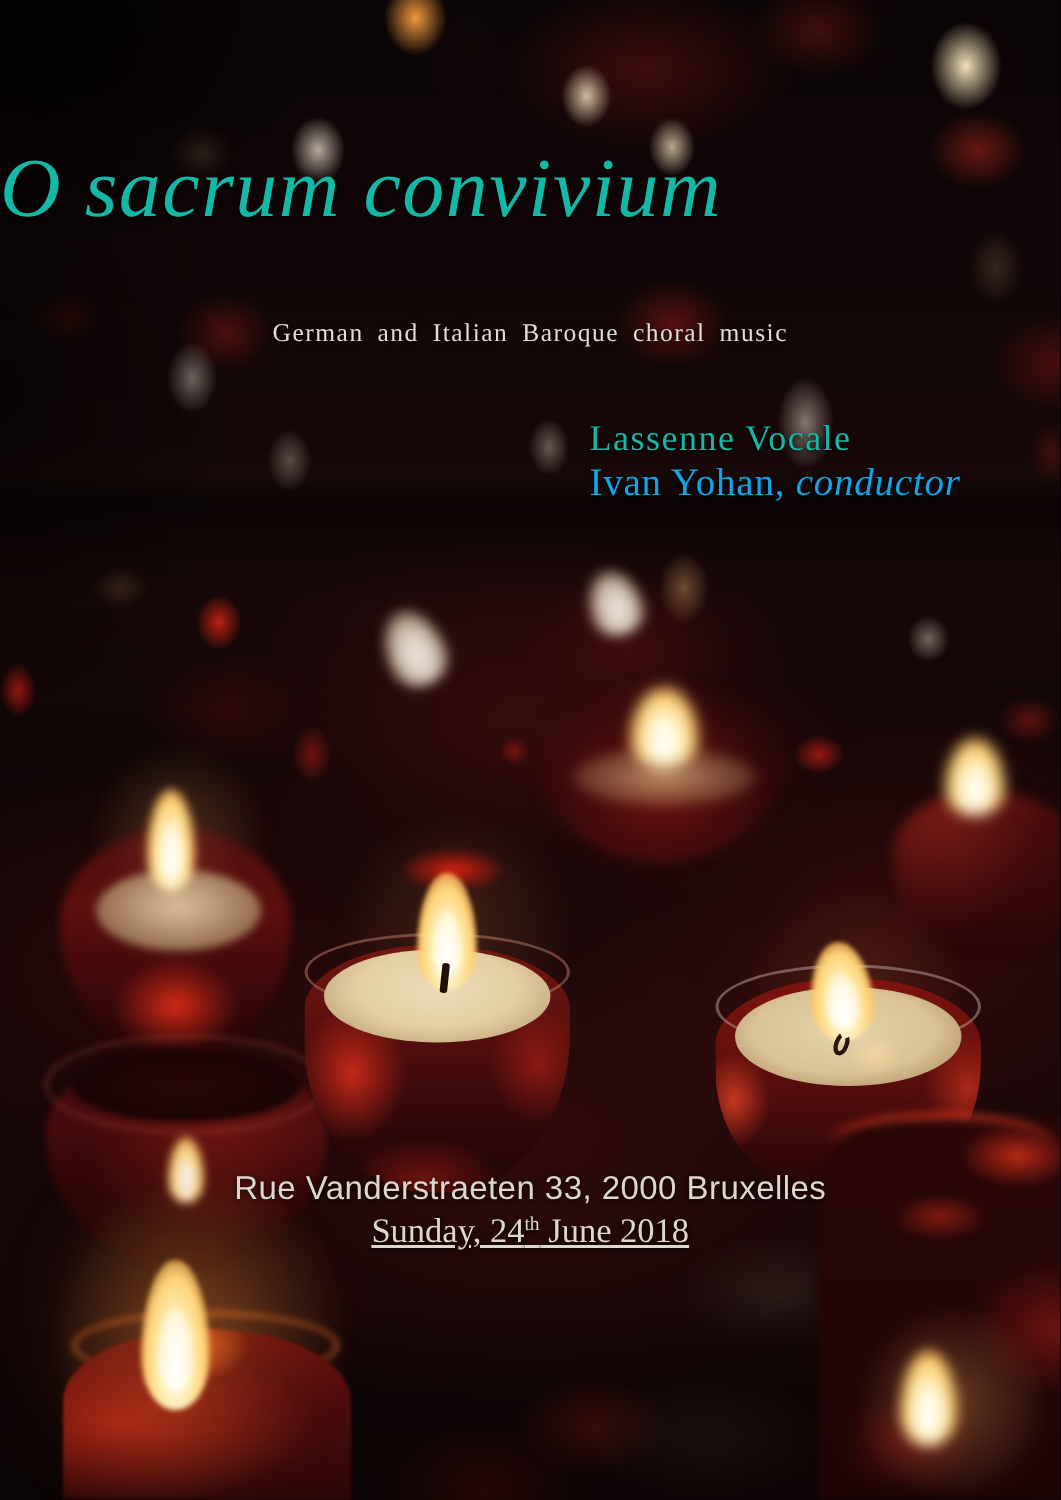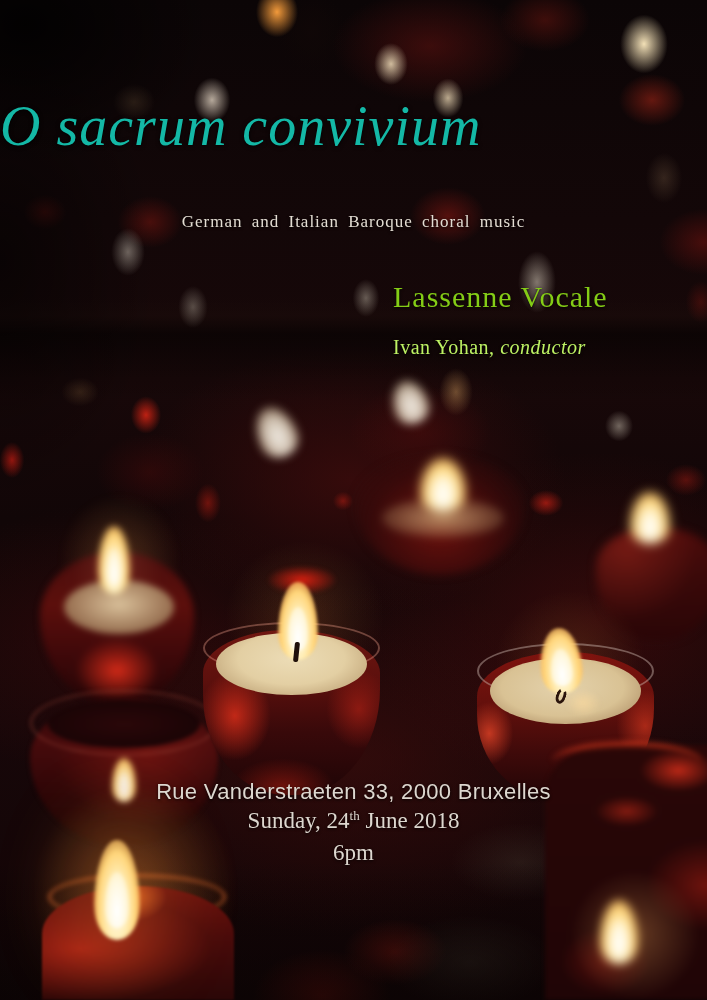--- a/index.html
+++ b/index.html
@@ -209,29 +209,29 @@
     font-style:italic; font-size:56px; letter-spacing:1px; color:#14b8a6;
     text-shadow: 0 1px 4px rgba(0,0,0,0.85);
   }
   .subtitle {
     position:absolute; left:0; right:0; top:176px; text-align:center;
     font-size:17px; letter-spacing:1px; word-spacing:4px; color:#e3ddd3;
     text-shadow: 0 1px 3px rgba(0,0,0,0.85);
     margin-top: 36px;
   }
   .credits { position:absolute; left:393px; top:280px; text-shadow:0 1px 3px rgba(0,0,0,0.85); }
-  .ensemble { font-size:30px; letter-spacing:1px; color:#84cc16; }
-  .conductor-line { margin-top:22px; font-size:20px; letter-spacing:0.5px; color:#bef264; }
+  .ensemble { font-size:24px; letter-spacing:1px; color:#14b8a6; }
+  .conductor-line { margin-top:0; font-size:26px; letter-spacing:0.5px; color:#0ea5e9; }
   .conductor-role { font-style:italic; }
   .venue-block {
     position:absolute; left:0; right:0; top:777px; text-align:center;
     line-height:29px; color:#ddd7cf; text-shadow:0 1px 3px rgba(0,0,0,0.8);
   }
   .sans-line { font-family:"Liberation Sans", sans-serif; font-size:22px; letter-spacing:0.3px; }
-  .serif-line { font-family:"Liberation Serif", serif; font-size:23px; }
+  .serif-line { font-family:"Liberation Serif", serif; font-size:23px;text-decoration:underline; }
   .ordinal { font-size:13px; vertical-align:baseline; position:relative; top:-8px; }
 </style>
 </head>
 <body>
 
 <div class="poster">
 
   <div class="layer bg-base"></div>
   <div class="layer bokeh"></div>
 
@@ -301,17 +301,16 @@
 
     <div class="credits">
       <div class="ensemble">Lassenne Vocale</div>
       <div class="conductor-line"><span>Ivan Yohan,</span>
         <span class="conductor-role">conductor</span></div>
     </div>
 
     <div class="venue-block">
       <div class="sans-line">Rue Vanderstraeten 33, 2000 Bruxelles</div>
       <div class="serif-line"><span>Sunday, 24</span><span class="ordinal">th</span><span> June 2018</span></div>
-      <div class="serif-line">6pm</div>
     </div>
   </div>
 
 </div>
 
 </body></html>

